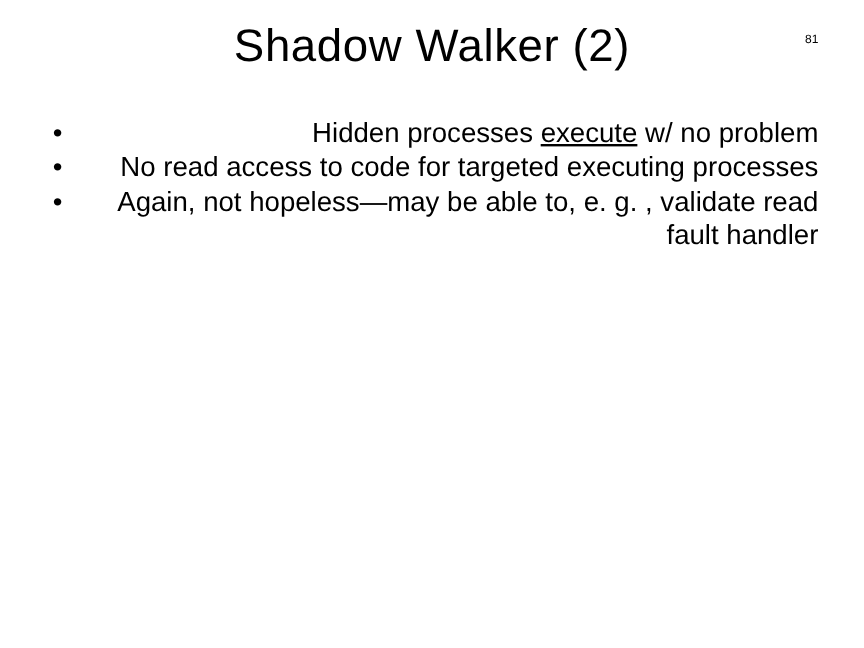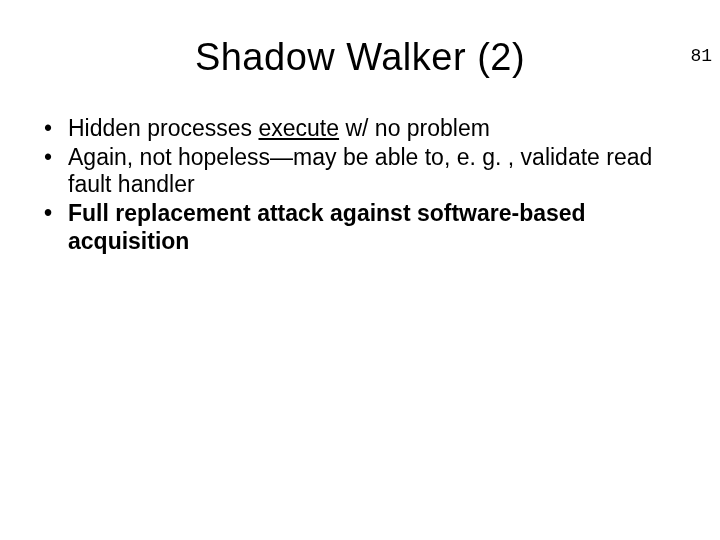--- a/index.html
+++ b/index.html
@@ -14,45 +14,45 @@
   }
   .slide {
     position: relative;
     width: 720px;
     height: 540px;
     box-sizing: border-box;
   }
   .page-number {
     position: absolute;
     top: 10px;
-    right: 8px;
-    font-size: 18px;
-    font-family: Liberation Mono, monospace;
+    right: 38px;
+    font-size: 10px;
   }
   .title {
     text-align: center;
     font-size: 38px;
     font-weight: 400;
-    margin-top: 36px;
+    margin-top: 18px;
     letter-spacing: 0.5px;
   }
   .body {
     margin: 36px 38px 0 38px;
     font-size: 23px;
     line-height: 1.18;
   }
   ul.bullets {
     list-style: none;
     padding: 0;
     margin: 0;
   }
   ul.bullets > li {
     position: relative;
     padding-left: 30px;
     margin: 0 0 2px 0;
+    text-align: right;
   }
   ul.bullets > li::before {
     content: "•";
     position: absolute;
     left: 6px;
     top: 0;
     font-size: 23px;
     line-height: 1.18;
   }
   .uline { text-decoration: underline; }
@@ -66,21 +66,21 @@
   <div class="page-number">81</div>
 
   <div class="title">Shadow Walker (2)</div>
 
   <div class="body">
     <ul class="bullets">
       <li>
         <span>Hidden processes </span><span class="uline">execute</span><span> w/ no problem</span>
       </li>
       <li>
+        <span>No read access to code for targeted executing processes</span>
+      </li>
+      <li>
         <span>Again, not hopeless—may be able to, e. g. , validate read fault handler</span>
-      </li>
-      <li class="bold">
-        <span>Full replacement attack against software-based acquisition</span>
       </li>
     </ul>
   </div>
 
 </div>
 
 </body></html>

